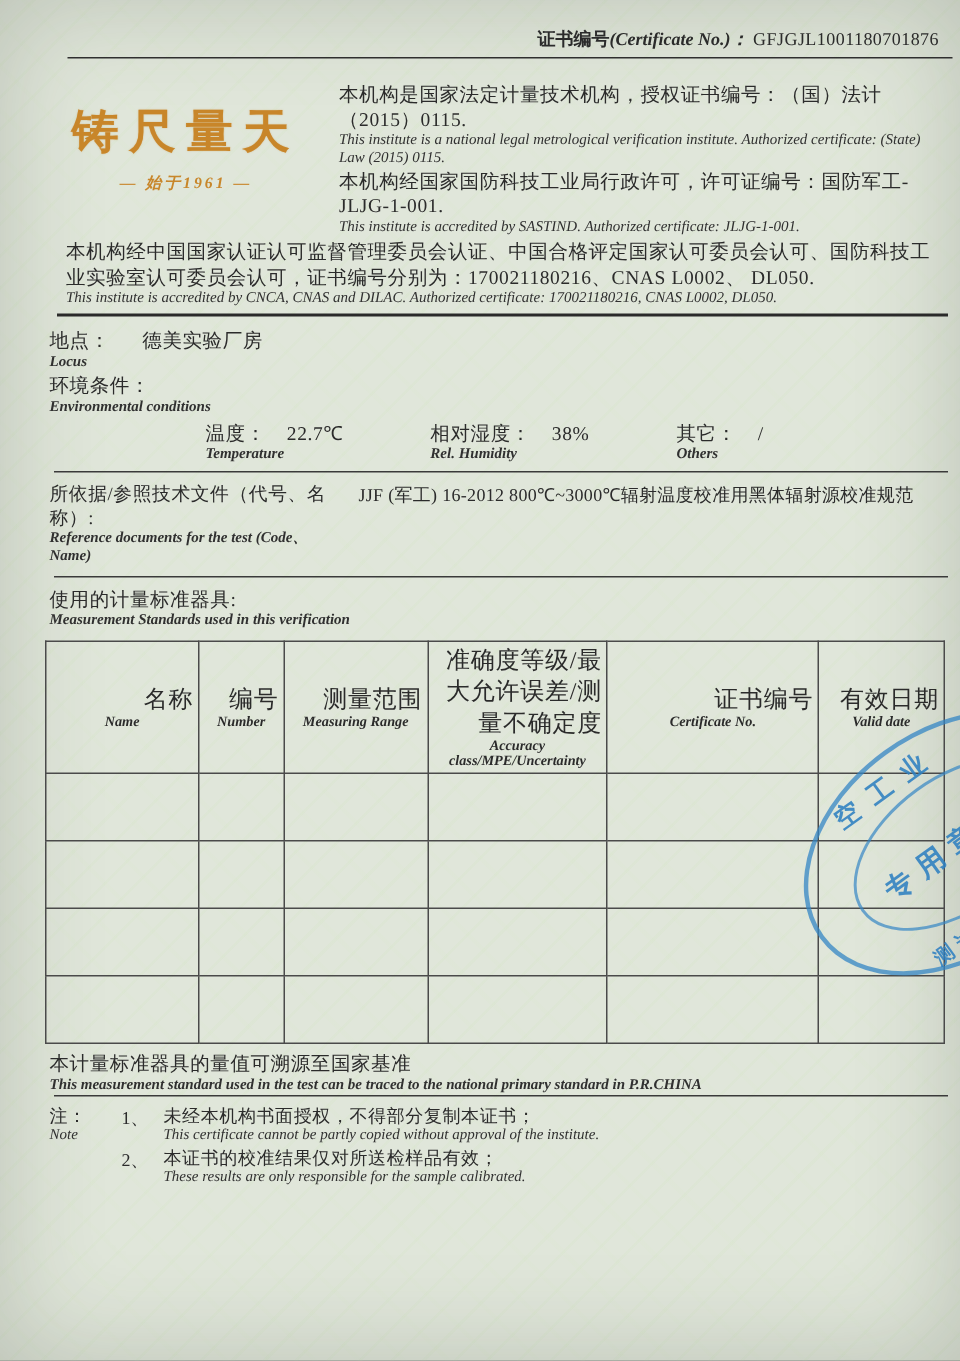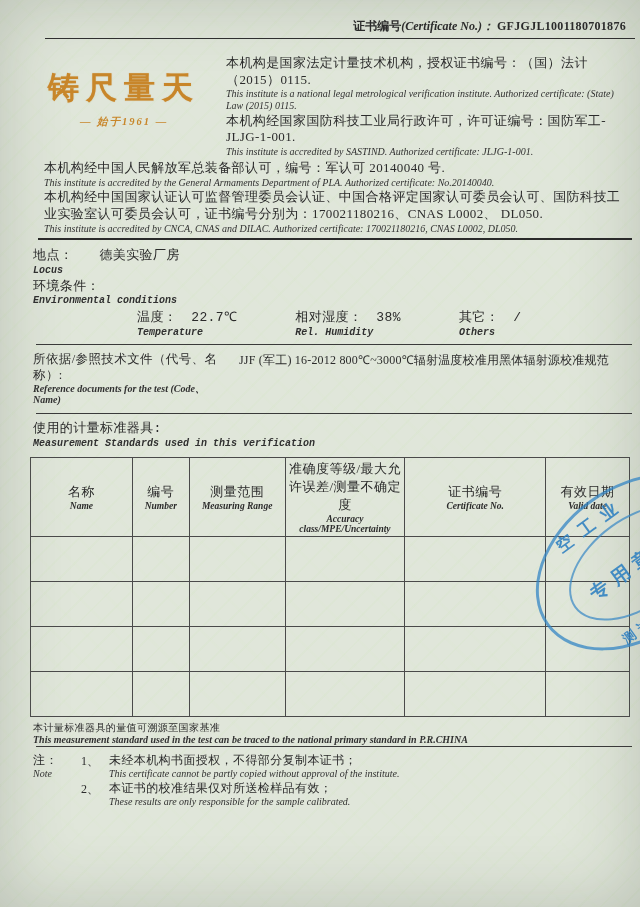--- a/index.html
+++ b/index.html
@@ -11,58 +11,58 @@
       #e0e6da;
     box-shadow:inset 0 0 70px rgba(55,65,50,.22);
     font-family:"Liberation Serif", serif;color:#2b2b2b;
   }
   .cn{font-size:13px;line-height:1.28;letter-spacing:.4px;}
   .en{font-size:10px;line-height:1.18;font-style:italic;color:#303030;}
   .en-b{font-weight:bold;}
   
   .cert-row{padding:18px 14px 0 0;text-align:right;font-size:12px;font-weight:bold;}
   .cert-row .lbl-en{font-style:italic;font-weight:bold;text-align:right;}
-  .cert-row .val{font-weight:700;letter-spacing:.3px;}
+  .cert-row .val{font-weight:400;letter-spacing:.3px;}
   .rule-top{margin:3px 0 0 45px;width:590px;border-top:1.5px solid #2f2f2f;}
   .header-flex{display:flex;margin:16px 0 0 38px;gap:16px;}
   .logo{width:172px;text-align:center;padding-top:12px;}
   .logo-main{font-size:31px;font-weight:bold;color:#c8862a;letter-spacing:7px;
     text-shadow:0 0 1px rgba(200,134,42,.55);white-space:nowrap;}
   .logo-sub{margin-top:6px;font-size:10.5px;font-style:italic;font-weight:bold;color:#c8862a;letter-spacing:2px;}
   .accred-right{flex:1;padding-right:8px;}
   .para{margin-bottom:1px;}
   .accred-full{margin:1px 10px 0 44px;}
   .rule-thick{margin:4px 0 0 38px;width:594px;border-top:2.5px solid #2a2a2a;}
   .rule{margin:0 0 0 36px;width:596px;border-top:1.3px solid #3a3a3a;}
   
-  .sect{margin-left:33px;font-family:Liberation Mono, monospace;}
+  .sect{margin-left:33px;}
   .locus-line{margin-top:8px;}
   .locus-line .val{margin-left:18px;}
   .env-row{display:flex;margin:3px 0 5px 104px;gap:58px;}
   .env-item .v{margin-left:14px;}
   
   .ref-flex{display:flex;margin:6px 10px 7px 33px;gap:8px;}
   .ref-label{width:198px;flex:none;}
   .ref-value{flex:1;font-size:12px;line-height:1.35;letter-spacing:.2px;padding-top:1px;}
   .standards-head{margin:7px 0 0 33px;padding-bottom:5px;}
   
   table{width:600px;margin:2px 0 0 30px;border-collapse:collapse;table-layout:fixed;}
   col.c0{width:17%;} col.c1{width:9.5%;} col.c2{width:16%;} col.c3{width:20%;} col.c4{width:23.5%;} col.c5{width:14%;}
   th,td{border:1px solid #4a4a4a;text-align:center;vertical-align:middle;padding:2px 3px;font-weight:normal;}
   th{height:46px;}
-  .th-cn{display:block;font-size:13px;letter-spacing:.5px;}
+  .th-cn{display:block;font-size:16px;letter-spacing:.5px;text-align:right;}
   .th-en{display:block;font-size:9.5px;font-style:italic;font-weight:bold;}
   td{font-size:12px;letter-spacing:.2px;}
   td.num{word-break:break-all;}
   tr.data-row td{height:42px;}
   tr.data-row:nth-child(3) td{height:48px;}
   tr.empty td{height:40px;}
   
   .trace{margin:5px 0 0 33px;}
-  .trace .cn{font-size:10px;}
+  .trace .cn{font-size:13px;}
   .notes{display:flex;margin:6px 10px 0 33px;gap:14px;}
   .notes-label{width:34px;flex:none;}
   .note-item{display:flex;gap:10px;margin-bottom:2px;}
   .note-no{font-size:12px;flex:none;}
   .note-cn{font-size:12px;line-height:1.22;letter-spacing:.4px;}
   .note-en{font-size:10px;line-height:1.16;}
   
   .stamp{position:absolute;top:486px;right:-102px;width:216px;height:152px;
     border:3.5px solid rgba(52,134,196,.75);border-radius:50%;
     transform:rotate(-36deg);color:rgba(45,128,192,.88);
@@ -97,24 +97,20 @@
       </div>
       <div class="para">
         <div class="cn">本机构经国家国防科技工业局行政许可，许可证编号：国防军工-JLJG-1-001.</div>
         <div class="en">This institute is accredited by SASTIND. Authorized certificate: JLJG-1-001.</div>
       </div>
     </div>
   </div>
 
   <div class="accred-full">
     <div class="para">
-      <div class="cn">本机构经中国人民解放军总装备部认可，编号：军认可 20140040 号.</div>
-      <div class="en">This institute is accredited by the General Armaments Department of PLA. Authorized certificate: No.20140040.</div>
-    </div>
-    <div class="para">
       <div class="cn">本机构经中国国家认证认可监督管理委员会认证、中国合格评定国家认可委员会认可、国防科技工业实验室认可委员会认可，证书编号分别为：170021180216、CNAS L0002、 DL050.</div>
       <div class="en">This institute is accredited by CNCA, CNAS and DILAC. Authorized certificate: 170021180216, CNAS L0002, DL050.</div>
     </div>
   </div>
 
   <div class="rule-thick"></div>
 
   <div class="sect">
     <div class="locus-line cn">
       <span>地点：</span>

